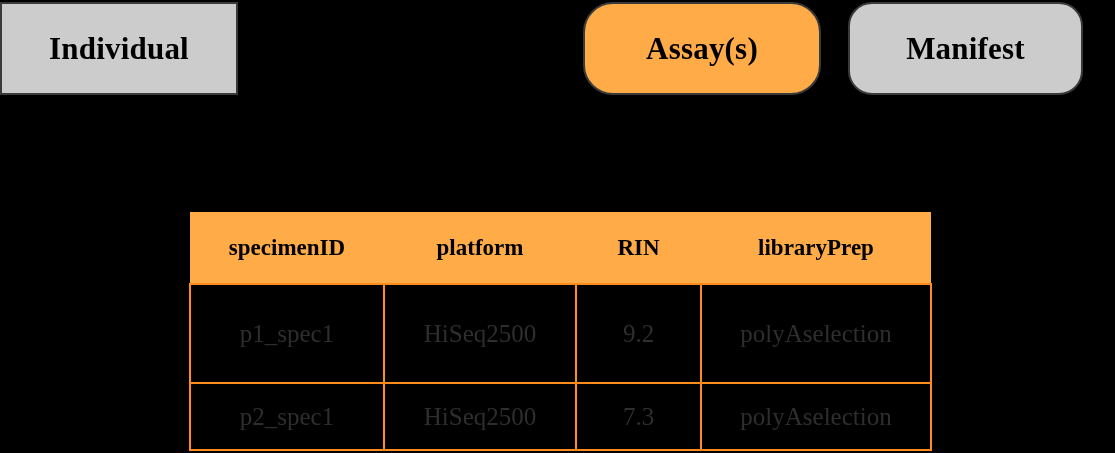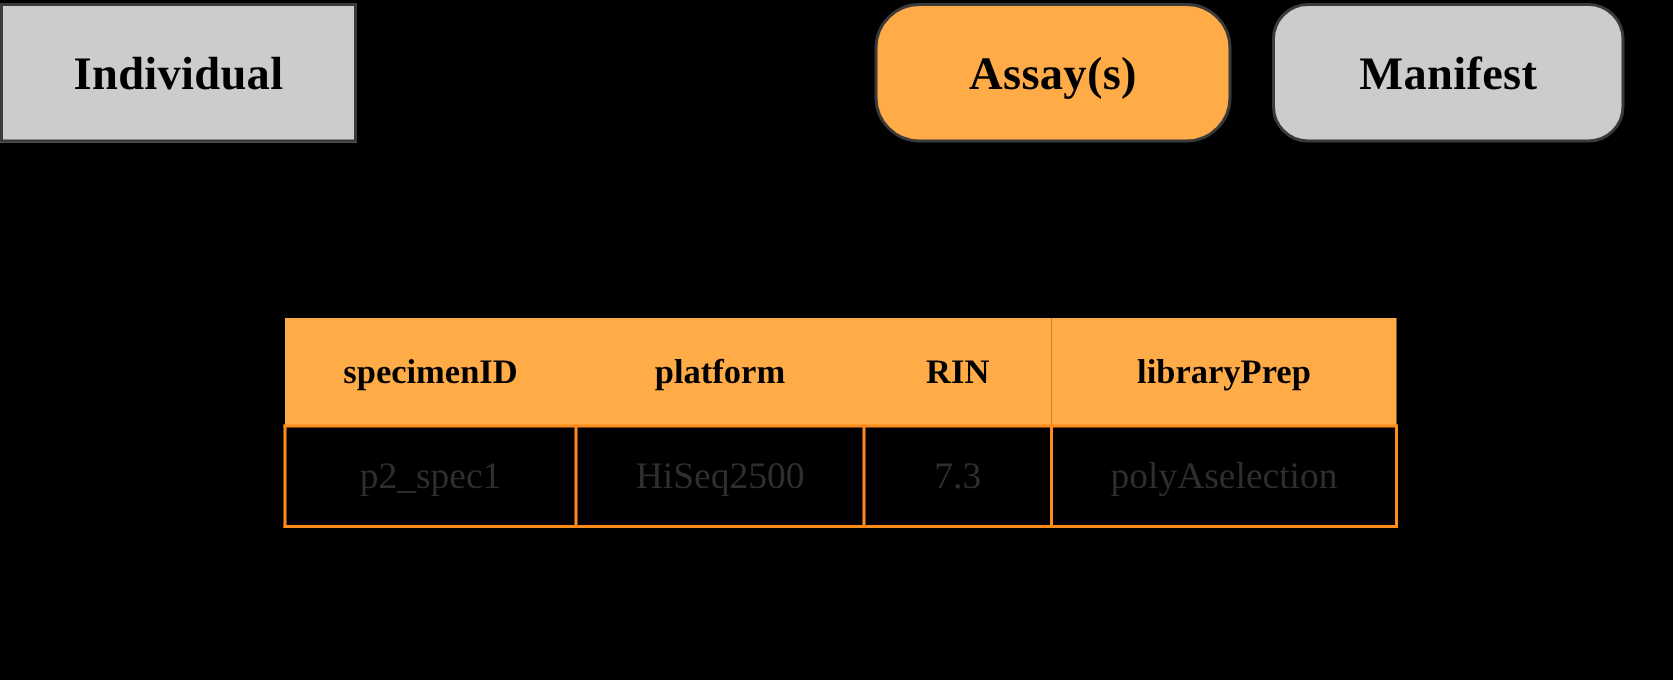--- a/index.html
+++ b/index.html
@@ -119,19 +119,25 @@
   <thead>
     <tr>
       <th class="col-specimen">specimenID</th>
       <th class="col-platform">platform</th>
       <th class="col-rin">RIN</th>
       <th class="col-library">libraryPrep</th>
     </tr>
   </thead>
   <tbody>
     <tr>
+      <td>p1_spec1</td>
+      <td>HiSeq2500</td>
+      <td>9.2</td>
+      <td>polyAselection</td>
+    </tr>
+    <tr>
       <td>p2_spec1</td>
       <td>HiSeq2500</td>
       <td>7.3</td>
       <td>polyAselection</td>
     </tr>
   </tbody>
 </table>
 
 </body></html>

